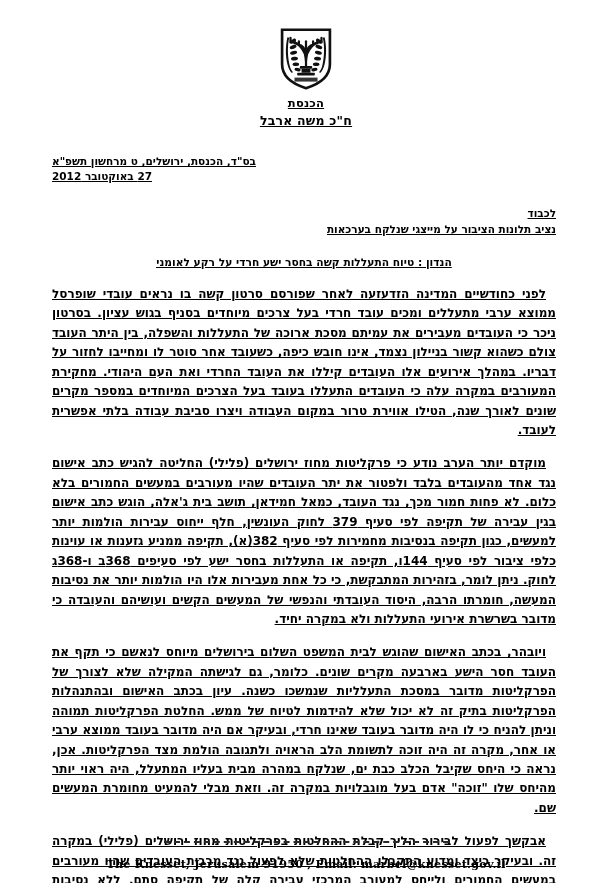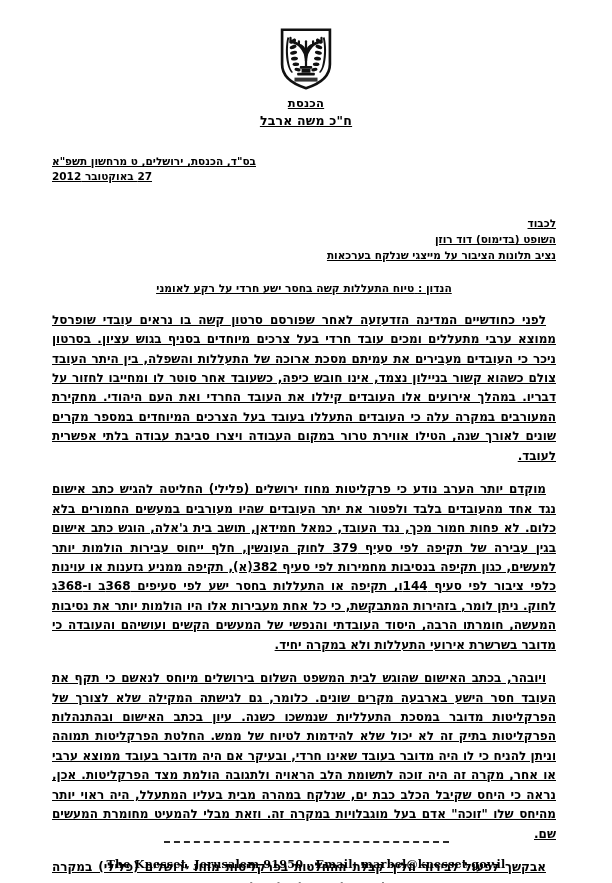--- a/index.html
+++ b/index.html
@@ -62,21 +62,21 @@
     text-align: left;
     direction: rtl;
     font-size: 10.5px;
     font-weight: bold;
     line-height: 1.45;
     unicode-bidi: plaintext;
   }
   .dateline div { unicode-bidi: plaintext; }
 
   .addressee {
-    margin-top: 32px;
+    margin-top: 22px;
     text-align: right;
     font-size: 10.5px;
     font-weight: bold;
     line-height: 1.5;
     direction: rtl;
   }
   .addressee .to { font-weight: bold; }
 
   .subject {
     margin-top: 18px;
@@ -210,21 +210,20 @@
 
   <div class="content">
 
     <div class="dateline">
       <div>בס"ד, הכנסת, ירושלים, ט מרחשון תשפ"א</div>
       <div>27 באוקטובר 2012</div>
     </div>
 
     <div class="addressee">
       <div class="to">לכבוד</div>
-      <div>השופט (בדימוס) דוד רוזן</div>
       <div>נציב תלונות הציבור על מייצגי שנלקח בערכאות</div>
     </div>
 
     <div class="subject">
       <span>הנדון :</span>
       <span class="subject-text">טיוח התעללות קשה בחסר ישע חרדי על רקע לאומני</span>
     </div>
 
     <p class="para">לפני כחודשיים המדינה הזדעזעה לאחר שפורסם סרטון קשה בו נראים עובדי שופרסל ממוצא ערבי מתעללים ומכים עובד חרדי בעל צרכים מיוחדים בסניף בגוש עציון. בסרטון ניכר כי העובדים מעבירים את עמיתם מסכת ארוכה של התעללות והשפלה, בין היתר העובד צולם כשהוא קשור בניילון נצמד, אינו חובש כיפה, כשעובד אחר סוטר לו ומחייבו לחזור על דבריו. במהלך אירועים אלו העובדים קיללו את העובד החרדי ואת העם היהודי. מחקירת המעורבים במקרה עלה כי העובדים התעללו בעובד בעל הצרכים המיוחדים במספר מקרים שונים לאורך שנה, הטילו אווירת טרור במקום העבודה ויצרו סביבת עבודה בלתי אפשרית לעובד.</p>
     <p class="para">מוקדם יותר הערב נודע כי פרקליטות מחוז ירושלים (פלילי) החליטה להגיש כתב אישום נגד אחד מהעובדים בלבד ולפטור את יתר העובדים שהיו מעורבים במעשים החמורים בלא כלום. לא פחות חמור מכך, נגד העובד, כמאל חמידאן, תושב בית ג'אלה, הוגש כתב אישום בגין עבירה של תקיפה לפי סעיף 379 לחוק העונשין, חלף ייחוס עבירות הולמות יותר למעשים, כגון תקיפה בנסיבות מחמירות לפי סעיף 382(א), תקיפה ממניע גזענות או עוינות כלפי ציבור לפי סעיף 144ו, תקיפה או התעללות בחסר ישע לפי סעיפים 368ב ו-368ג לחוק. ניתן לומר, בזהירות המתבקשת, כי כל אחת מעבירות אלו היו הולמות יותר את נסיבות המעשה, חומרתו הרבה, היסוד העובדתי והנפשי של המעשים הקשים ועושיהם והעובדה כי מדובר בשרשרת אירועי התעללות ולא במקרה יחיד.</p>

